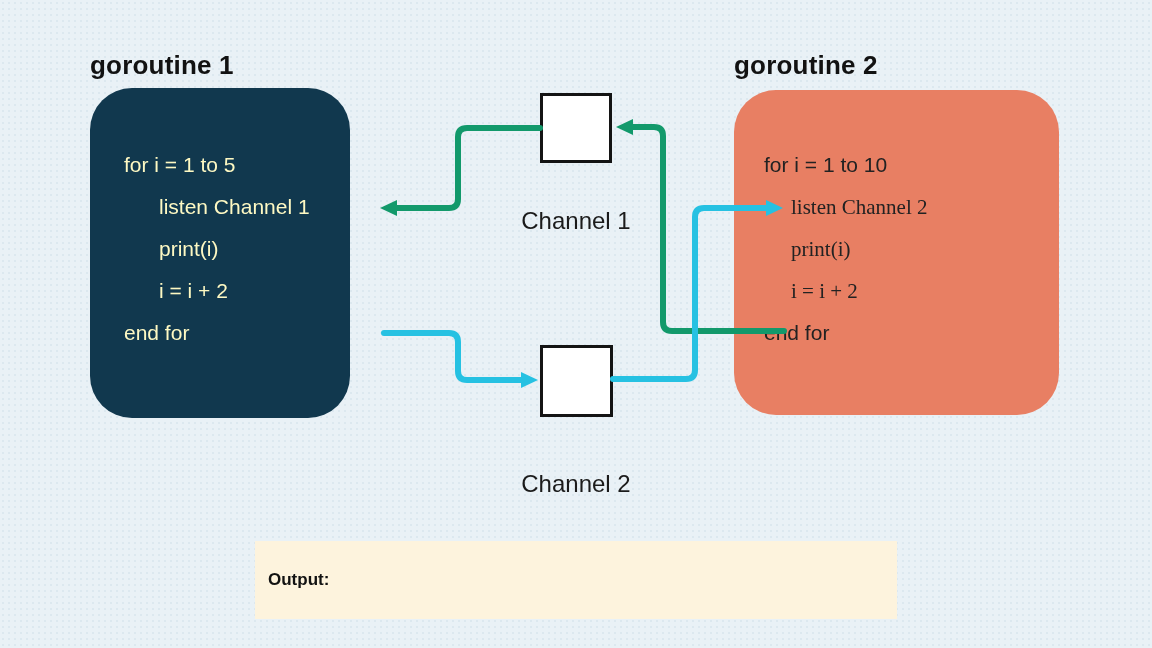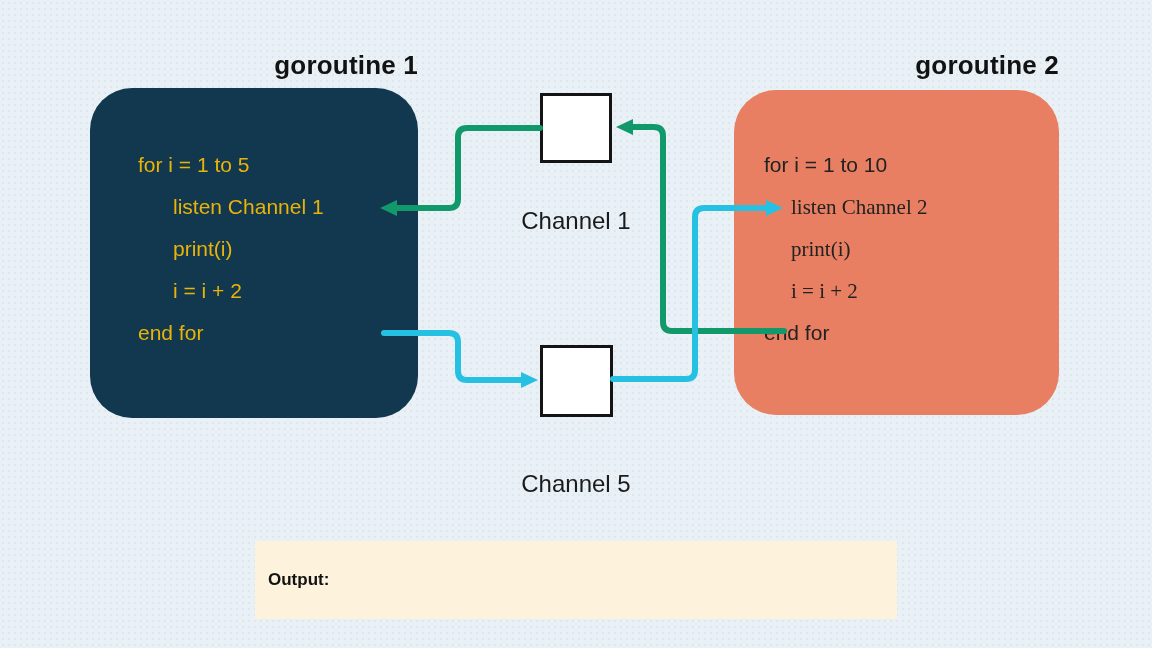--- a/index.html
+++ b/index.html
@@ -14,37 +14,37 @@
     background-image: radial-gradient(#dce8ef 0.8px, transparent 0.8px);
     background-size: 6px 6px;
   }
 
   .gr-title {
     position: absolute;
     top: 50px;
     font-size: 26px;
     font-weight: 700;
     color: #121212;
-    text-align: right;
+    text-align: left;
     letter-spacing: 0.2px;
   }
   .gr-title.g1 { left: 90px; width: 328px; }
   .gr-title.g2 { left: 734px; width: 325px; }
 
   .gr-box {
     position: absolute;
     border-radius: 42px;
     font-size: 21px;
     line-height: 42px;
   }
   .gr-box.g1 {
-    left: 90px; top: 88px; width: 328px; height: 330px;
+    left: 90px; top: 88px; width: 260px; height: 330px;
     background: #11384e;
-    color: #eab308;
-    padding: 56px 0 0 48px;
+    color: #fef9c3;
+    padding: 56px 0 0 34px;
   }
   .gr-box.g2 {
     left: 734px; top: 90px; width: 325px; height: 325px;
     background: #e87f63;
     color: #222222;
     padding: 54px 16px 0 30px;
   }
   .gr-box .code-line { white-space: nowrap; }
   .gr-box.g1 .code-line.indent { margin-left: 35px; }
   .gr-box.g2 .code-line.indent { margin-left: 27px; font-family: Liberation Serif, serif; }
@@ -112,21 +112,21 @@
     <div class="code-line">for i = 1 to 10</div>
     <div class="code-line indent">listen Channel 2</div>
     <div class="code-line indent">print(i)</div>
     <div class="code-line indent">i = i + 2</div>
     <div class="code-line">end for</div>
   </div>
 
   <div class="channel-square c1"></div>
   <div class="channel-label  c1">Channel 1</div>
   <div class="channel-square c2"></div>
-  <div class="channel-label  c2">Channel 5</div>
+  <div class="channel-label  c2">Channel 2</div>
 
   <svg class="arrows" viewBox="0 0 1152 648">
 
     <path d="M784,331 H672 Q663,331 663,322 V136 Q663,127 654,127 H630" fill="none" stroke-width="6" stroke-linecap="round" stroke="#12996b"></path>
     <polygon points="616,127 633,119 633,135" fill="#12996b"></polygon>
 
     <path d="M540,128 H467 Q458,128 458,137 V199 Q458,208 449,208 H394" fill="none" stroke-width="6" stroke-linecap="round" stroke="#12996b"></path>
     <polygon points="380,208 397,200 397,216" fill="#12996b"></polygon>
 
     <path d="M384,333 H449 Q458,333 458,342 V371 Q458,380 467,380 H523" fill="none" stroke-width="6" stroke-linecap="round" stroke="#26c1e2"></path>

